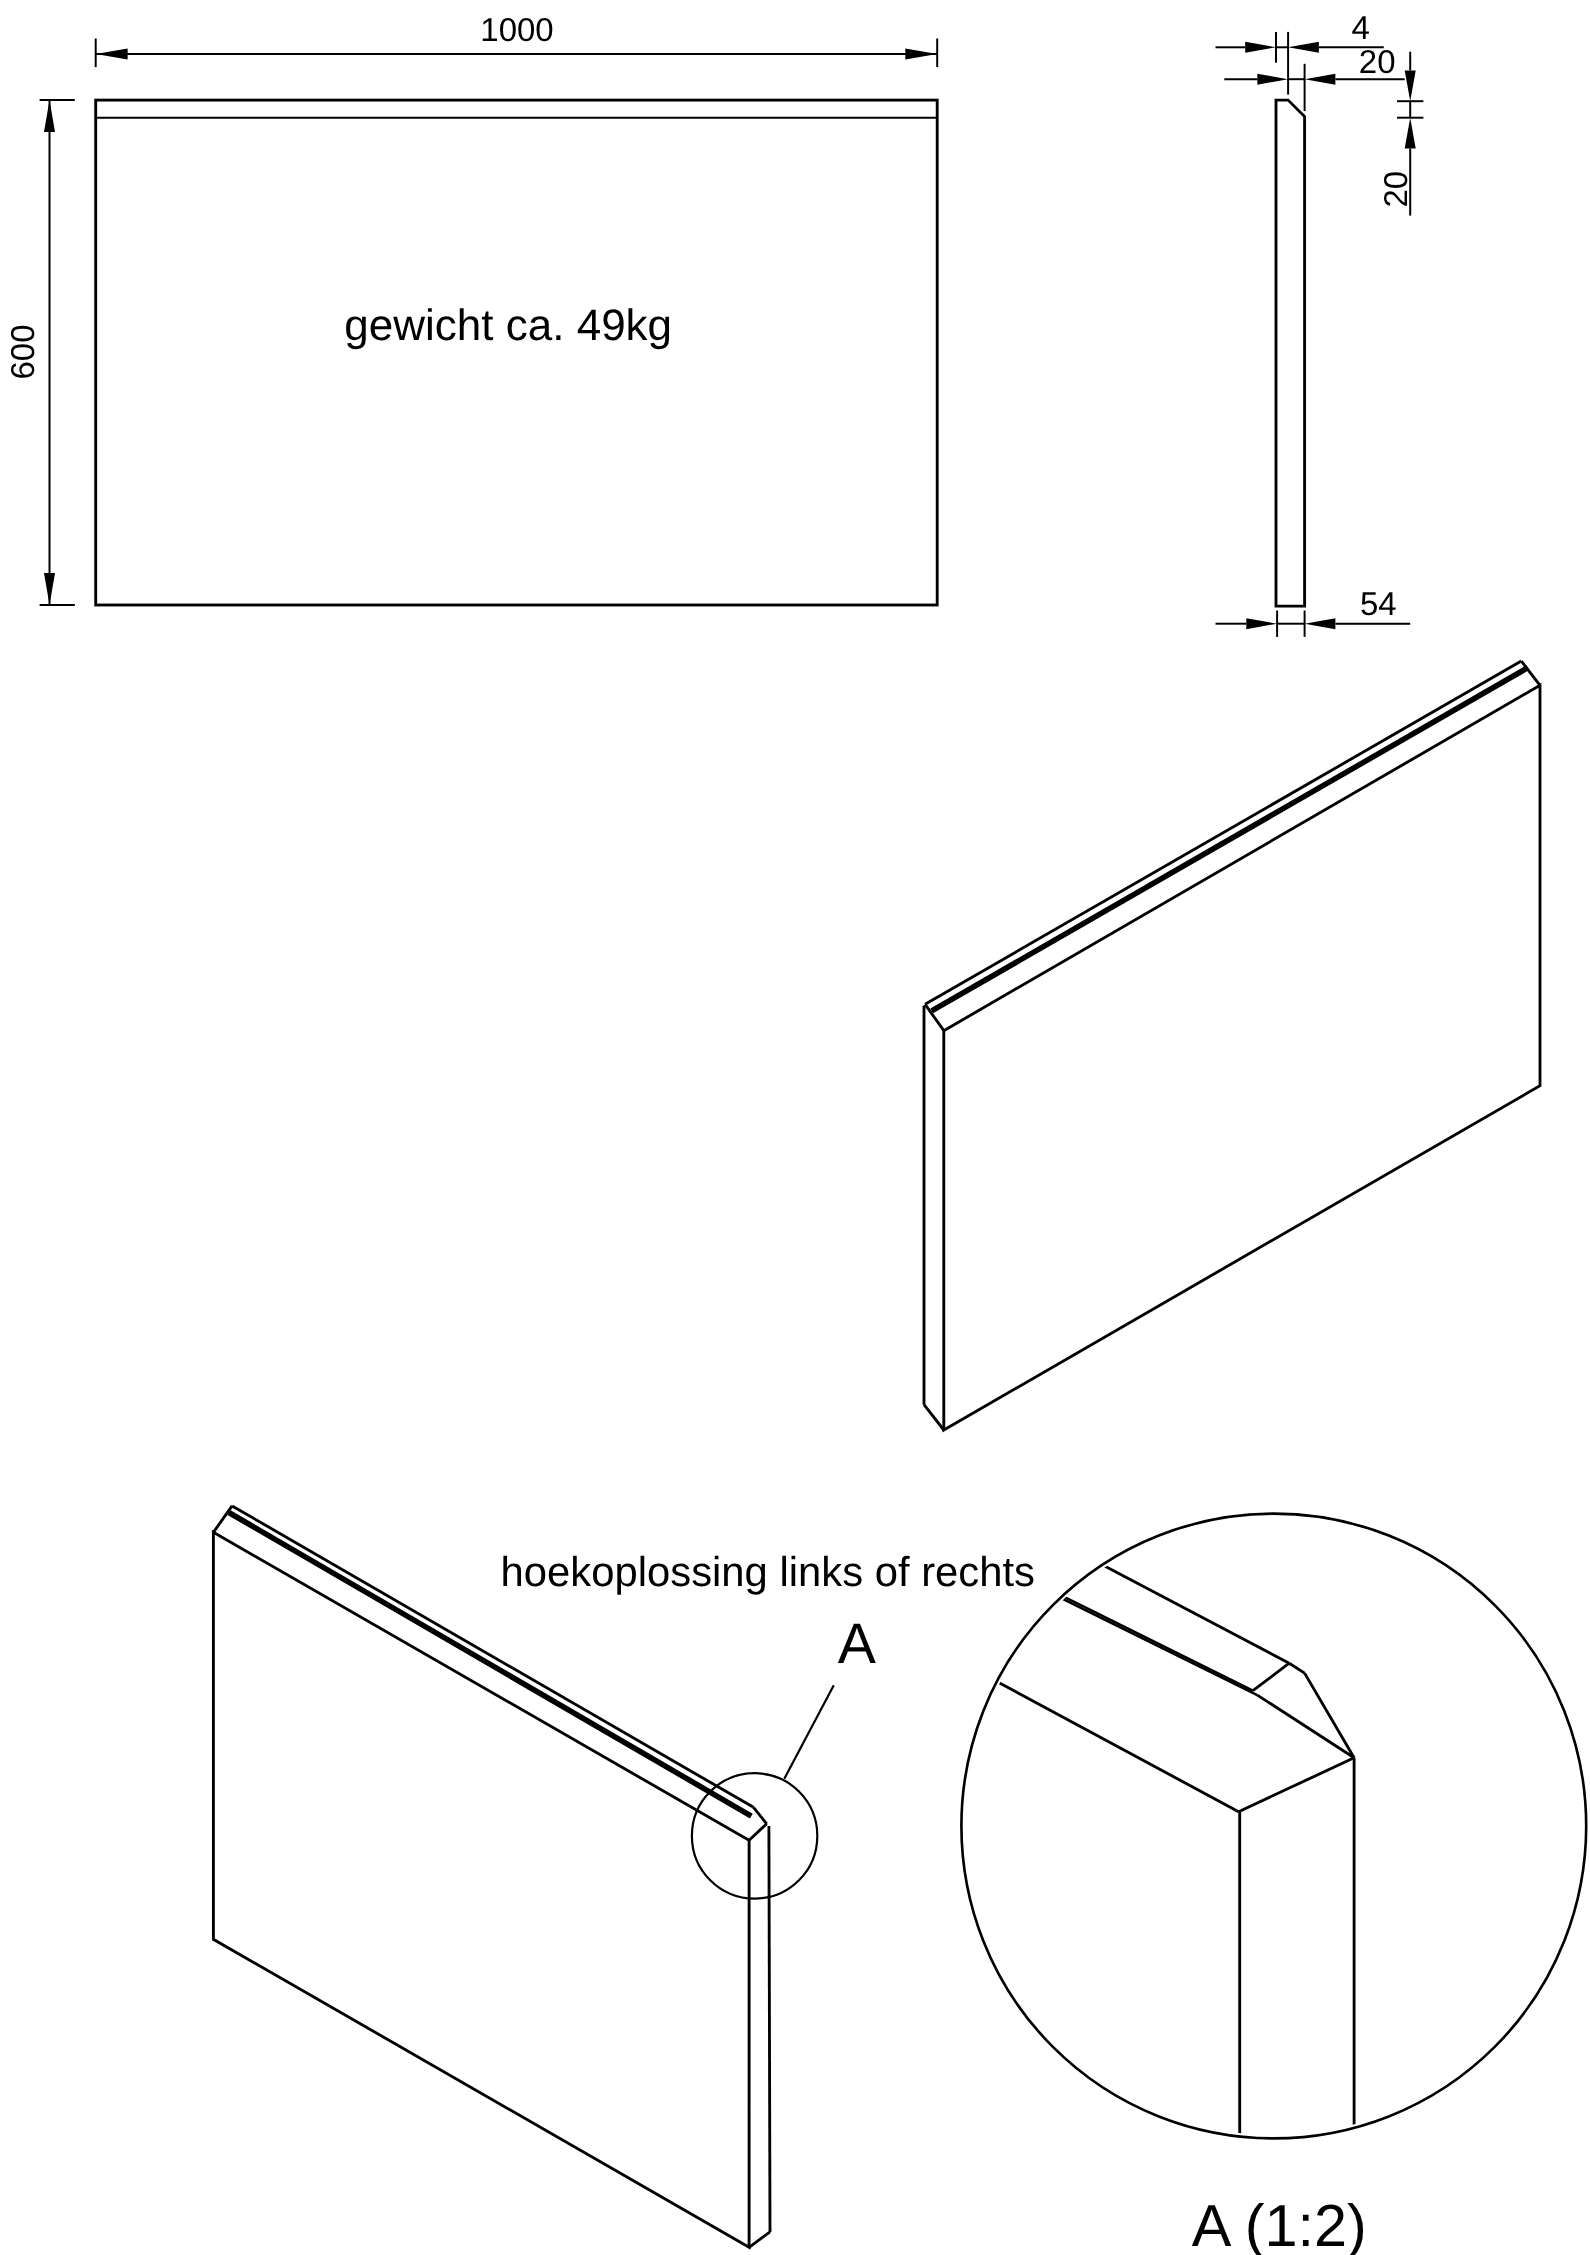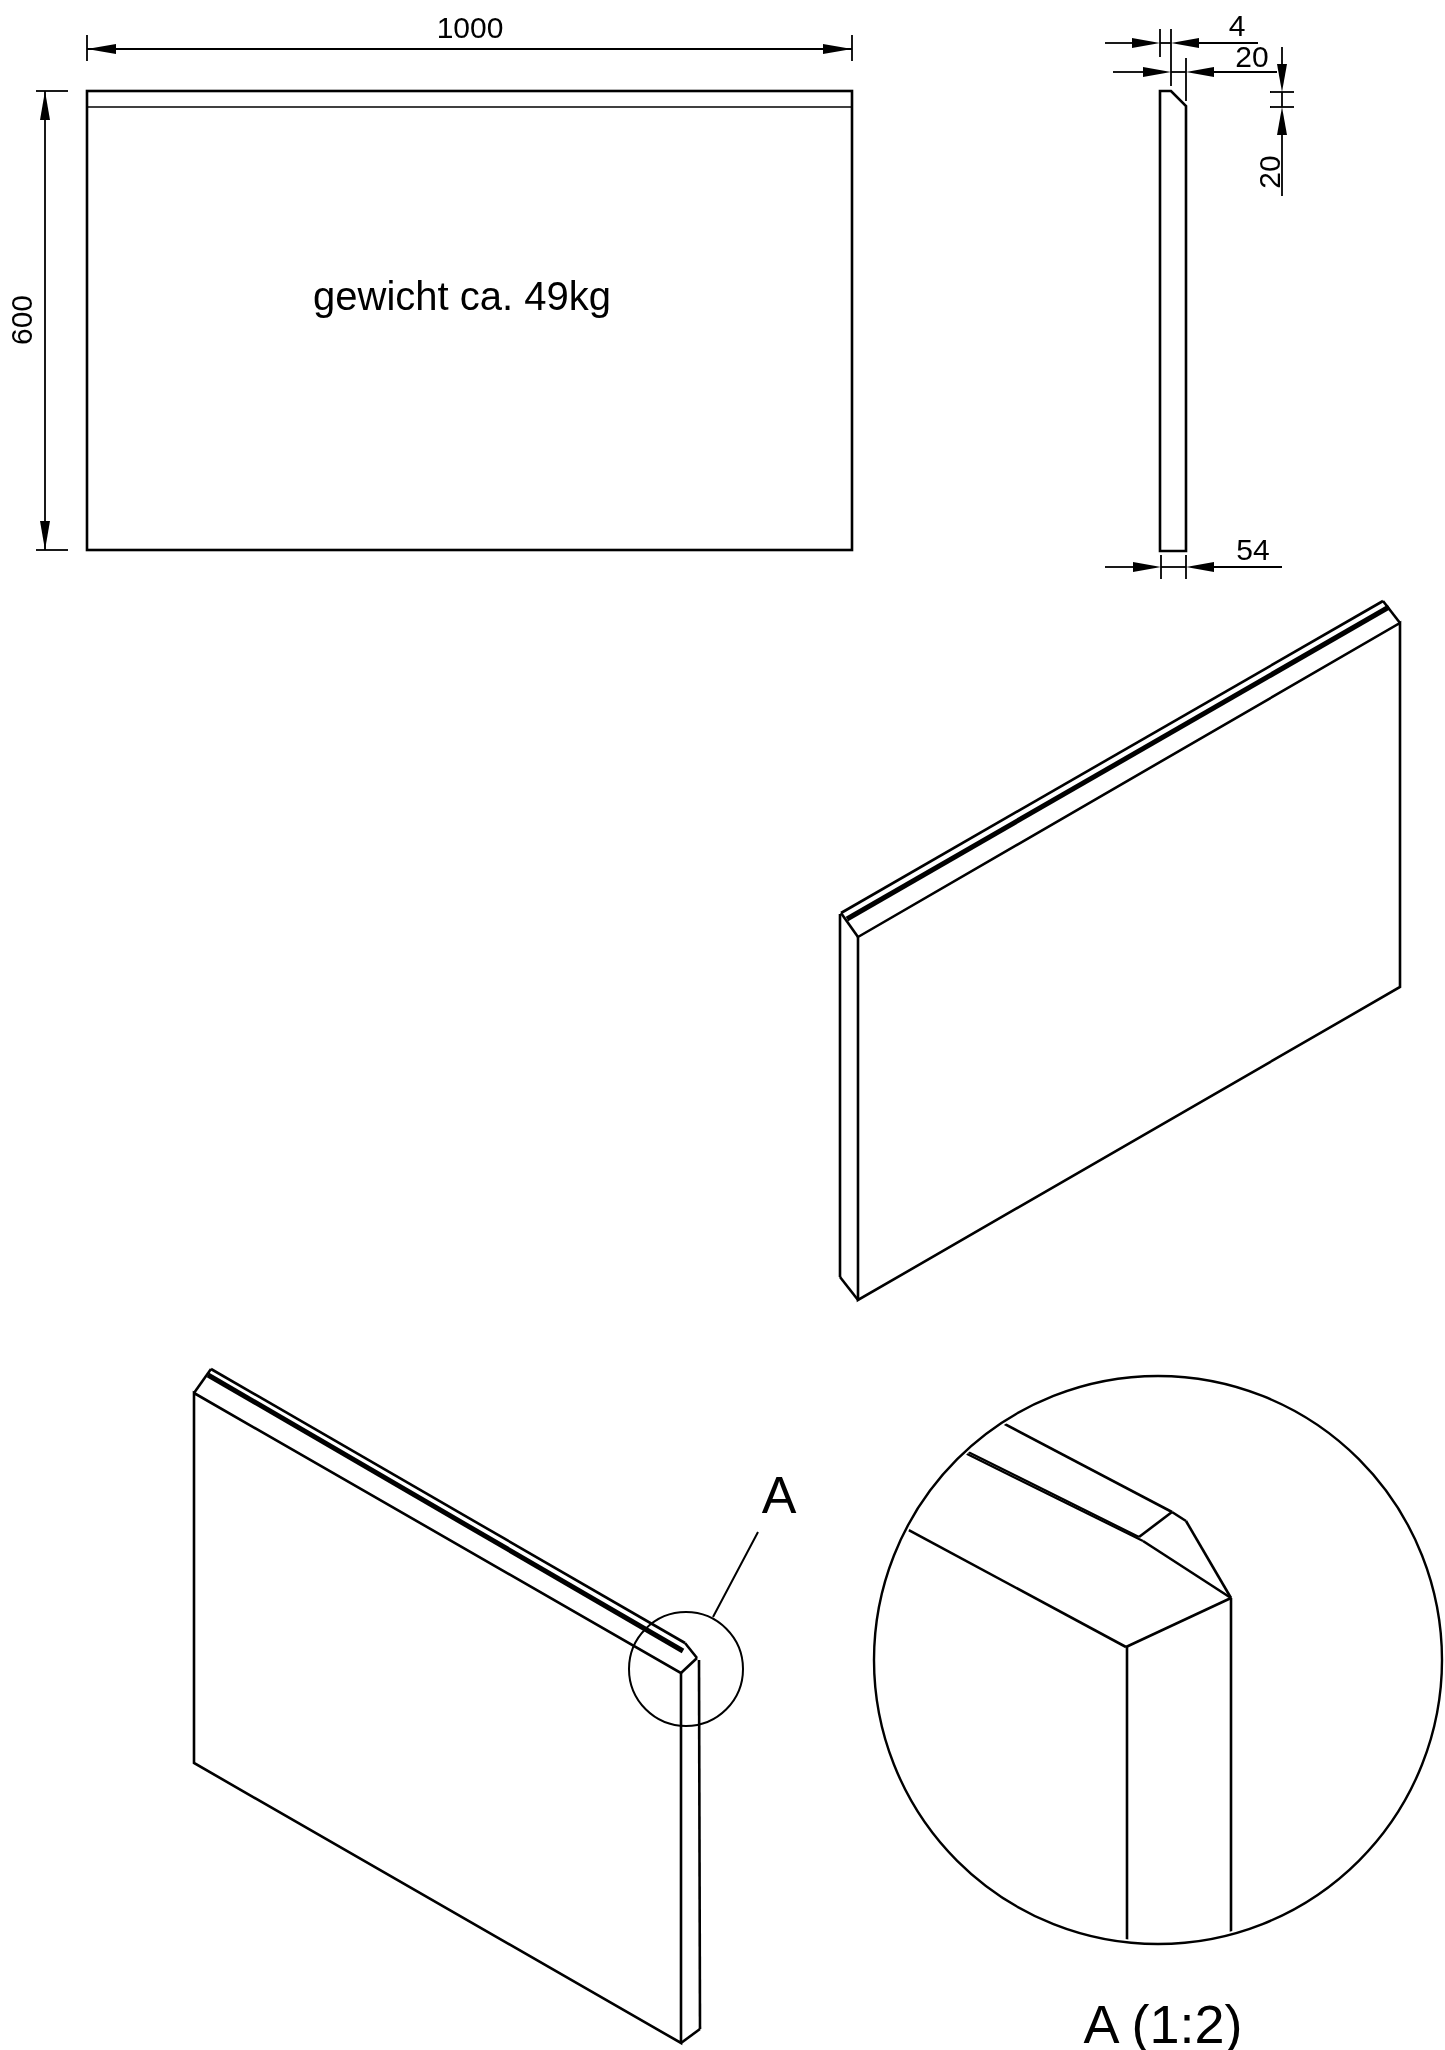--- a/index.html
+++ b/index.html
@@ -137,17 +137,18 @@
   <div class="lbl notetext" style="left:462px;top:296px;">gewicht ca. 49kg</div>
 
   <div class="lbl dimtext" style="left:1237px;top:26px;">4</div>
 
   <div class="lbl dimtext" style="left:1252px;top:57px;">20</div>
 
   <div class="lbl dimtext vert" style="left:1270px;top:172px;">20</div>
 
   <div class="lbl dimtext" style="left:1253px;top:550px;">54</div>
 
+  <div class="lbl cornernote" style="left:698px;top:1430px;">hoekoplossing links of rechts</div>
 
   <div class="lbl marker" style="left:779px;top:1495px;">A</div>
 
   <div class="lbl detailtitle" style="left:1163px;top:2001px;margin-top:23px;">A (1:2)</div>
 </div>
 
 </body></html>

